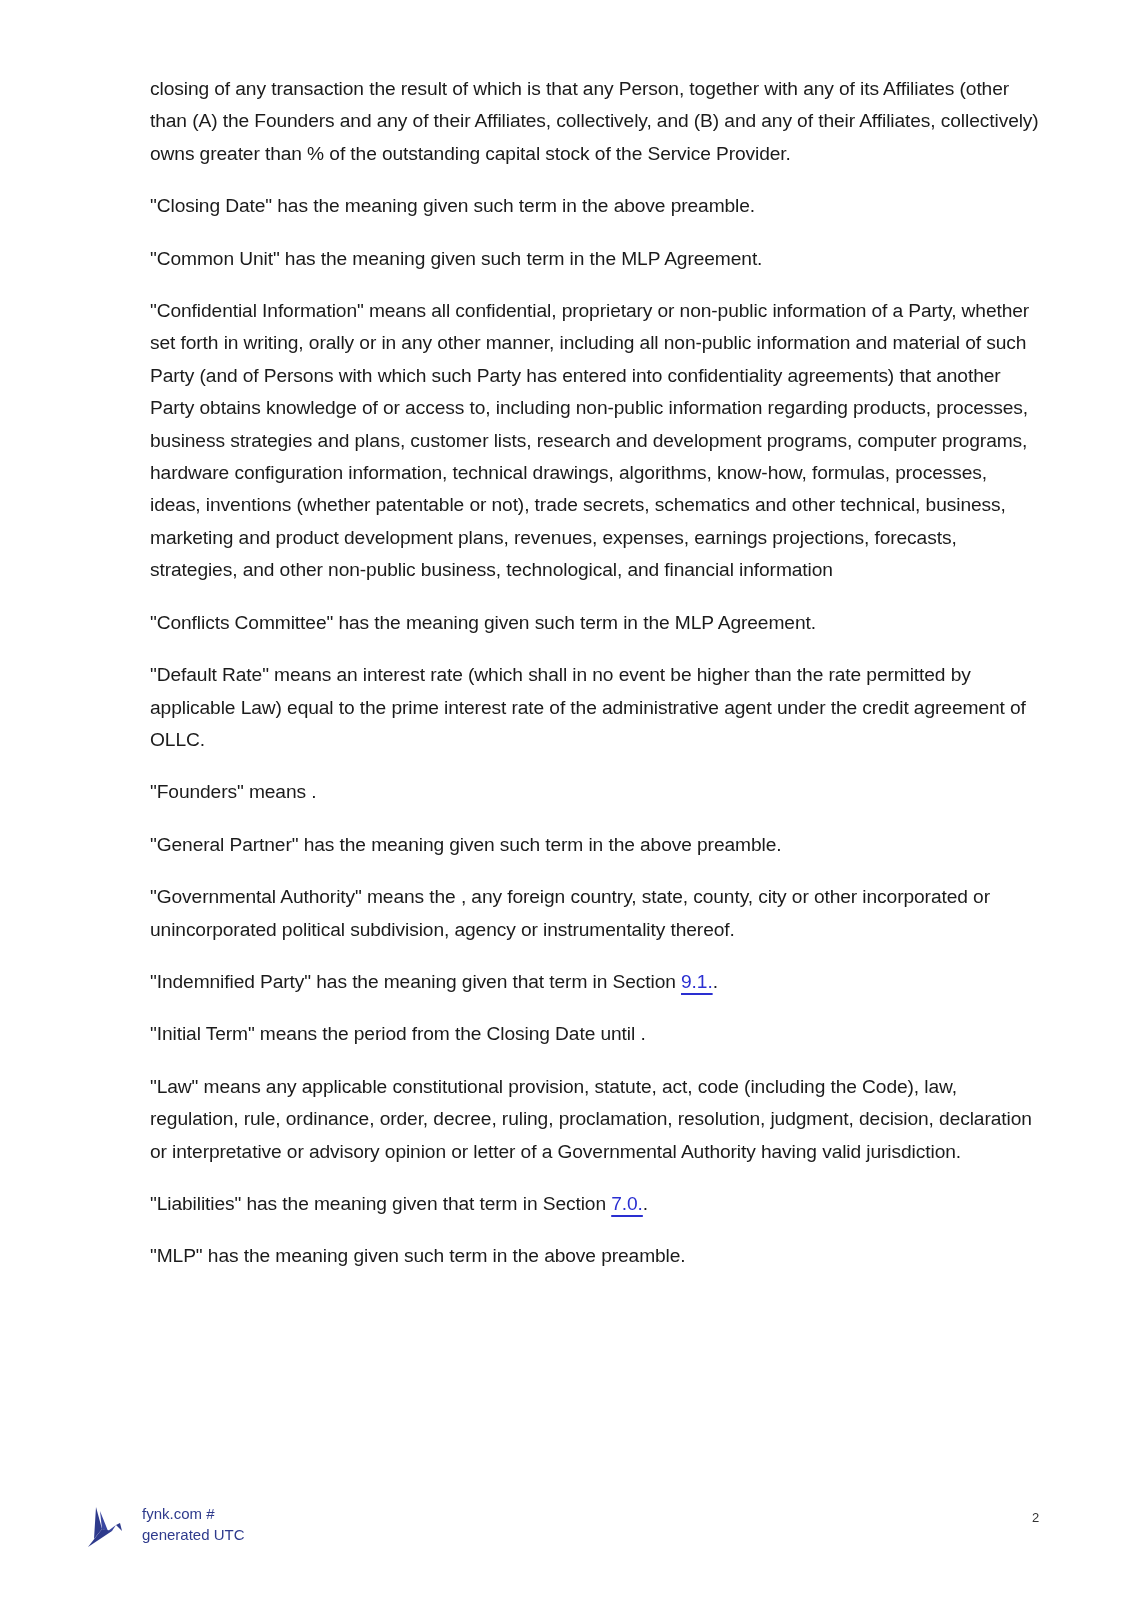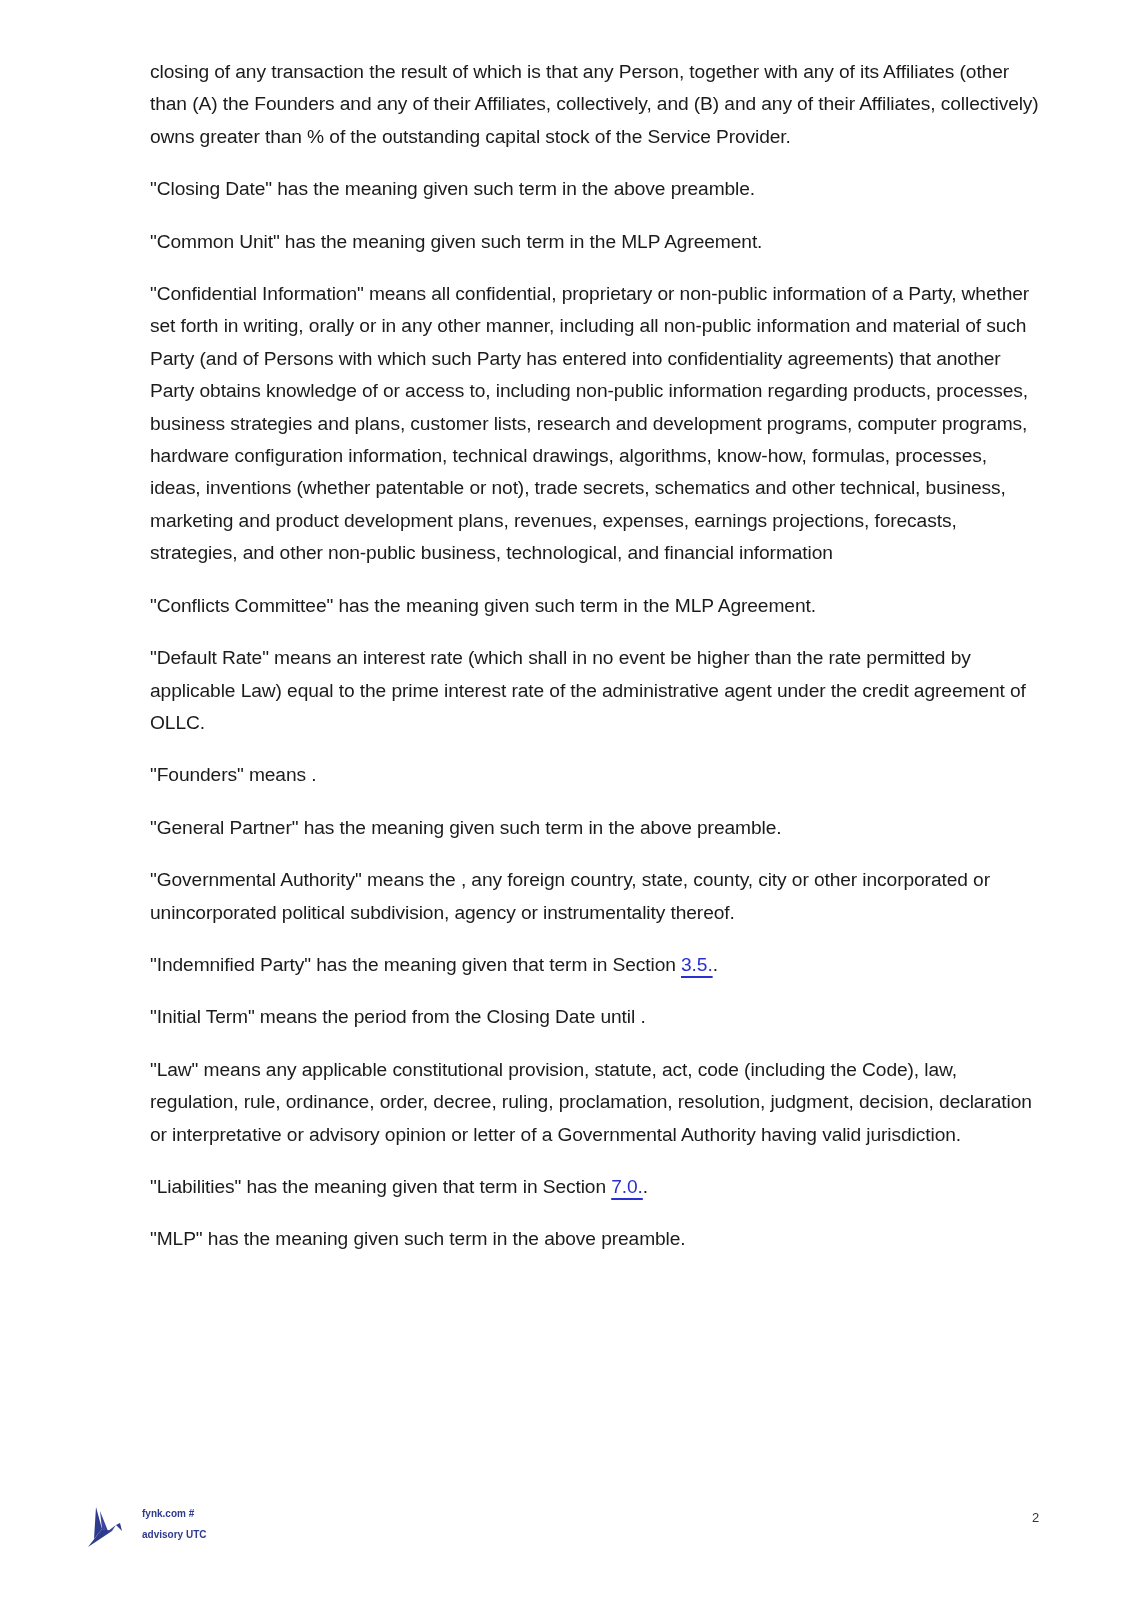--- a/index.html
+++ b/index.html
@@ -18,21 +18,21 @@
     .content {
       position: absolute;
       left: 150px;
       top: 56px;
       width: 890px;
       font-size: 19.2px;
       line-height: 32.4px;
       letter-spacing: -0.1px;
     }
     .content p {
-      margin: 0 0 20px 0;
+      margin: 17px 0 20px 0;
     }
     .xref {
       color: #2a2fd1;
       text-decoration: underline;
       text-decoration-color: #2a2fd1;
       text-underline-offset: 5px;
       text-decoration-thickness: 1.5px;
       cursor: pointer;
     }
     .footer {
@@ -43,22 +43,22 @@
       align-items: flex-start;
     }
     .logo {
       width: 40px;
       height: 44px;
       margin-right: 14px;
       margin-top: 2px;
     }
     .footer-text {
       font-family: "Liberation Sans", "DejaVu Sans", sans-serif;
-      font-weight: bold;
-      font-size: 10px;
+      font-weight: normal;
+      font-size: 15px;
       line-height: 21px;
       color: #2e3a8c;
     }
     .page-number {
       position: absolute;
       left: 1032px;
       top: 1510px;
       font-size: 13px;
       color: #333333;
       font-family: "Liberation Sans", "DejaVu Sans", sans-serif;
@@ -70,34 +70,34 @@
 <div class="content">
   <p>closing of any transaction the result of which is that any Person, together with any of its Affiliates (other than (A) the Founders and any of their Affiliates, collectively, and (B) and any of their Affiliates, collectively) owns greater than % of the outstanding capital stock of the Service Provider.</p>
   <p>"Closing Date" has the meaning given such term in the above preamble.</p>
   <p>"Common Unit" has the meaning given such term in the MLP Agreement.</p>
   <p>"Confidential Information" means all confidential, proprietary or non-public information of a Party, whether set forth in writing, orally or in any other manner, including all non-public information and material of such Party (and of Persons with which such Party has entered into confidentiality agreements) that another Party obtains knowledge of or access to, including non-public information regarding products, processes, business strategies and plans, customer lists, research and development programs, computer programs, hardware configuration information, technical drawings, algorithms, know-how, formulas, processes, ideas, inventions (whether patentable or not), trade secrets, schematics and other technical, business, marketing and product development plans, revenues, expenses, earnings projections, forecasts, strategies, and other non-public business, technological, and financial information</p>
   <p>"Conflicts Committee" has the meaning given such term in the MLP Agreement.</p>
   <p>"Default Rate" means an interest rate (which shall in no event be higher than the rate permitted by applicable Law) equal to the prime interest rate of the administrative agent under the credit agreement of OLLC.</p>
   <p>"Founders" means .</p>
   <p>"General Partner" has the meaning given such term in the above preamble.</p>
   <p>"Governmental Authority" means the , any foreign country, state, county, city or other incorporated or unincorporated political subdivision, agency or instrumentality thereof.</p>
-  <p><span>"Indemnified Party" has the meaning given that term in Section </span><a class="xref">3.5.</a><span>.</span></p>
+  <p><span>"Indemnified Party" has the meaning given that term in Section </span><a class="xref">9.1.</a><span>.</span></p>
   <p>"Initial Term" means the period from the Closing Date until .</p>
   <p>"Law" means any applicable constitutional provision, statute, act, code (including the Code), law, regulation, rule, ordinance, order, decree, ruling, proclamation, resolution, judgment, decision, declaration or interpretative or advisory opinion or letter of a Governmental Authority having valid jurisdiction.</p>
   <p><span>"Liabilities" has the meaning given that term in Section </span><a class="xref">7.0.</a><span>.</span></p>
   <p>"MLP" has the meaning given such term in the above preamble.</p>
 </div>
 
 <div class="footer">
   <svg class="logo" viewBox="0 0 40 44">
     <polygon points="8,2 14,24 6,34" fill="#2e3a8c"></polygon>
     <polygon points="12,6 20,26 14,24" fill="#3a46a0"></polygon>
     <polygon points="14,24 24,26 0,42" fill="#2e3a8c"></polygon>
     <polygon points="20,26 28,20 24,26" fill="#3a46a0"></polygon>
     <polygon points="28,20 32,18 34,26 30,22" fill="#2e3a8c"></polygon>
   </svg>
   <div class="footer-text">
     <div>fynk.com #</div>
-    <div>advisory UTC</div>
+    <div>generated UTC</div>
   </div>
 </div>
 
 <div class="page-number">2</div>
 
 </body></html>

